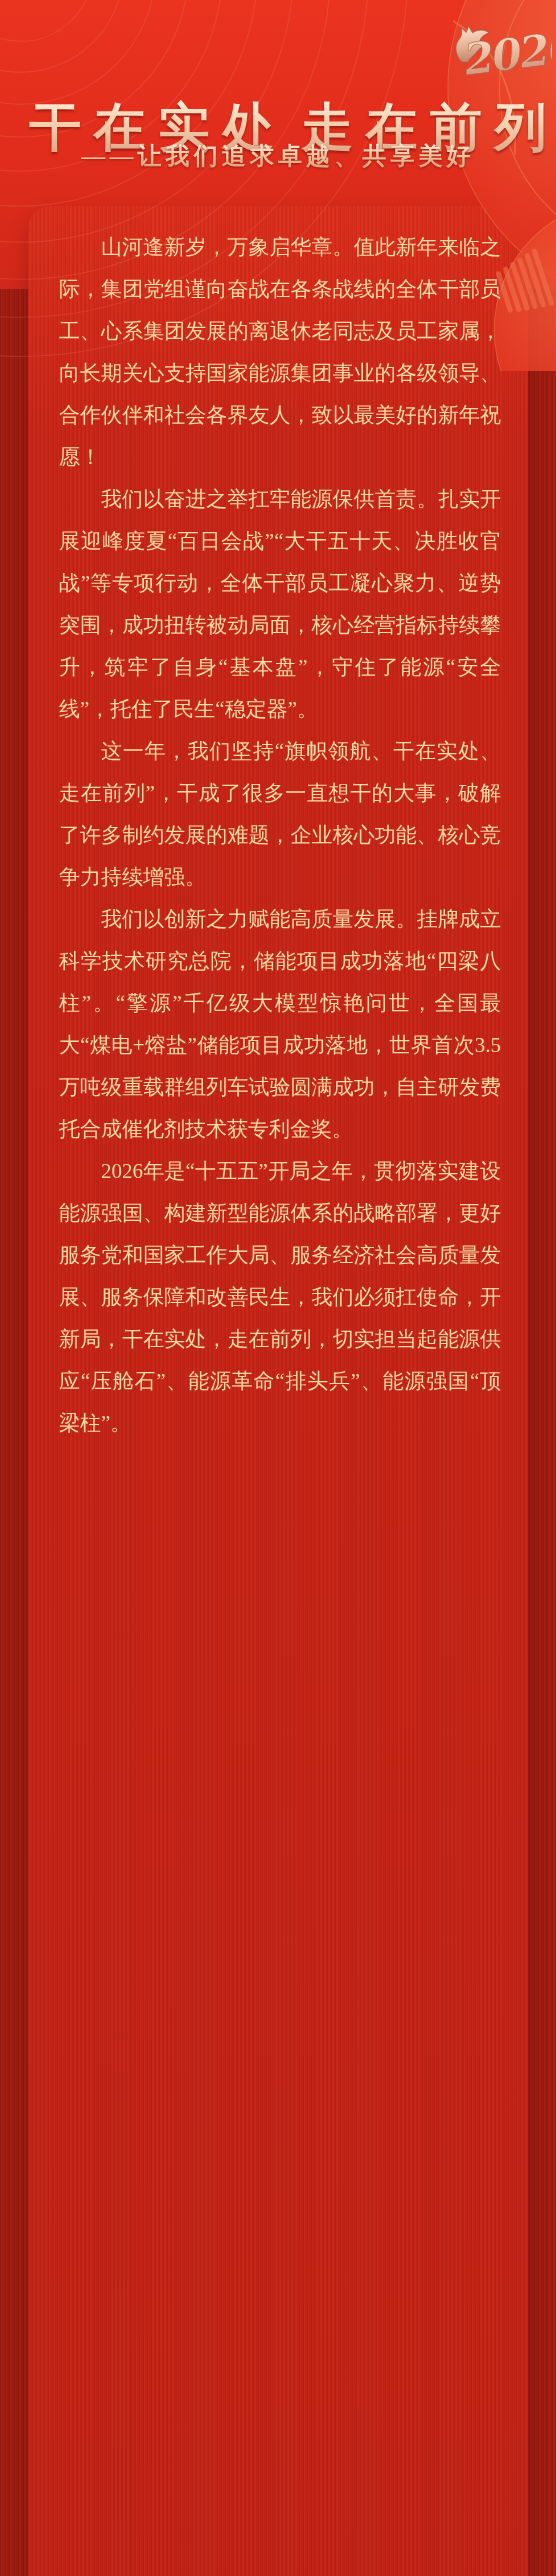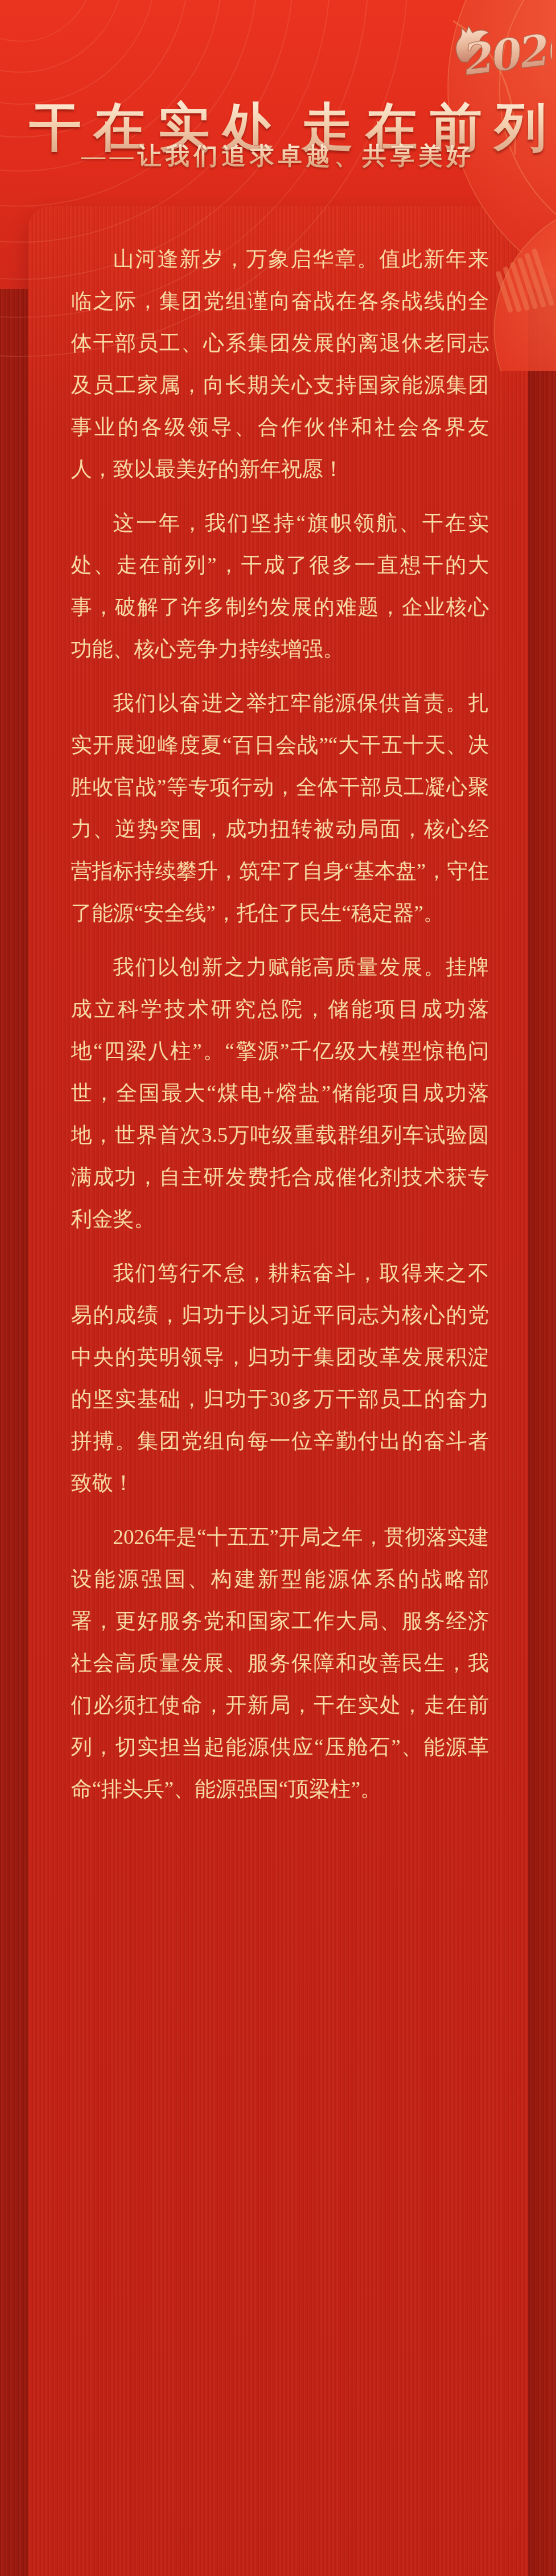--- a/index.html
+++ b/index.html
@@ -41,21 +41,21 @@
     text-align:center;font-size:24px;font-weight:bold;letter-spacing:4.1px;
     background:linear-gradient(180deg,#ffeeda 0%,#efc49e 50%,#d2936f 100%);
     -webkit-background-clip:text;background-clip:text;color:transparent;
     filter:drop-shadow(0 1.5px 1px rgba(110,15,6,.55));
     white-space:nowrap;
   }
   .letter-body{
     position:absolute;left:59px;top:226px;width:442px;z-index:4;
     color:#f8dba4;font-size:21px;line-height:42px;text-align:justify;
   }
-  .letter-body p{margin:12px;text-indent:2em;}
+  .letter-body p{margin:0;text-indent:2em;}
 </style>
 </head>
 <body>
 
 <div class="header-bg"></div>
 
 <svg class="decor-svg" width="556" height="371" viewBox="0 0 1080 720">
   <defs>
     <radialGradient id="lant" cx="38%" cy="35%" r="75%">
       <stop offset="0%" stop-color="#f4613e"></stop>
@@ -111,20 +111,19 @@
 </svg>
 
 <h1 class="main-title"><span class="tpart">干在实处</span><span class="tpart">走在前列</span></h1>
 <h2 class="sub-title">——让我们追求卓越、共享美好</h2>
 
 <div class="letter-card"></div>
 
 <div class="letter-body">
 
 <p>山河逢新岁，万象启华章。值此新年来临之际，集团党组谨向奋战在各条战线的全体干部员工、心系集团发展的离退休老同志及员工家属，向长期关心支持国家能源集团事业的各级领导、合作伙伴和社会各界友人，致以最美好的新年祝愿！</p>
+    <p>我们以奋进之举扛牢能源保供首责。扎实开展迎峰度夏“百日会战”“大干五十天、决胜收官战”等专项行动，全体干部员工凝心聚力、逆势突围，成功扭转被动局面，核心经营指标持续攀升，筑牢了自身“基本盘”，守住了能源“安全线”，托住了民生“稳定器”。</p>
     <p>这一年，我们坚持“旗帜领航、干在实处、走在前列”，干成了很多一直想干的大事，破解了许多制约发展的难题，企业核心功能、核心竞争力持续增强。</p>
-    <p>我们以奋进之举扛牢能源保供首责。扎实开展迎峰度夏“百日会战”“大干五十天、决胜收官战”等专项行动，全体干部员工凝心聚力、逆势突围，成功扭转被动局面，核心经营指标持续攀升，筑牢了自身“基本盘”，守住了能源“安全线”，托住了民生“稳定器”。</p>
     <p>我们以创新之力赋能高质量发展。挂牌成立科学技术研究总院，储能项目成功落地“四梁八柱”。“擎源”千亿级大模型惊艳问世，全国最大“煤电+熔盐”储能项目成功落地，世界首次3.5万吨级重载群组列车试验圆满成功，自主研发费托合成催化剂技术获专利金奖。</p>
-    <p>我们笃行不怠，耕耘奋斗，取得来之不易的成绩，归功于以习近平同志为核心的党中央的英明领导，归功于集团改革发展积淀的坚实基础，归功于30多万干部员工的奋力拼搏。集团党组向每一位辛勤付出的奋斗者致敬！</p>
     <p>2026年是“十五五”开局之年，贯彻落实建设能源强国、构建新型能源体系的战略部署，更好服务党和国家工作大局、服务经济社会高质量发展、服务保障和改善民生，我们必须扛使命，开新局，干在实处，走在前列，切实担当起能源供应“压舱石”、能源革命“排头兵”、能源强国“顶梁柱”。</p>
 
 </div>
 
 
 </body></html>

